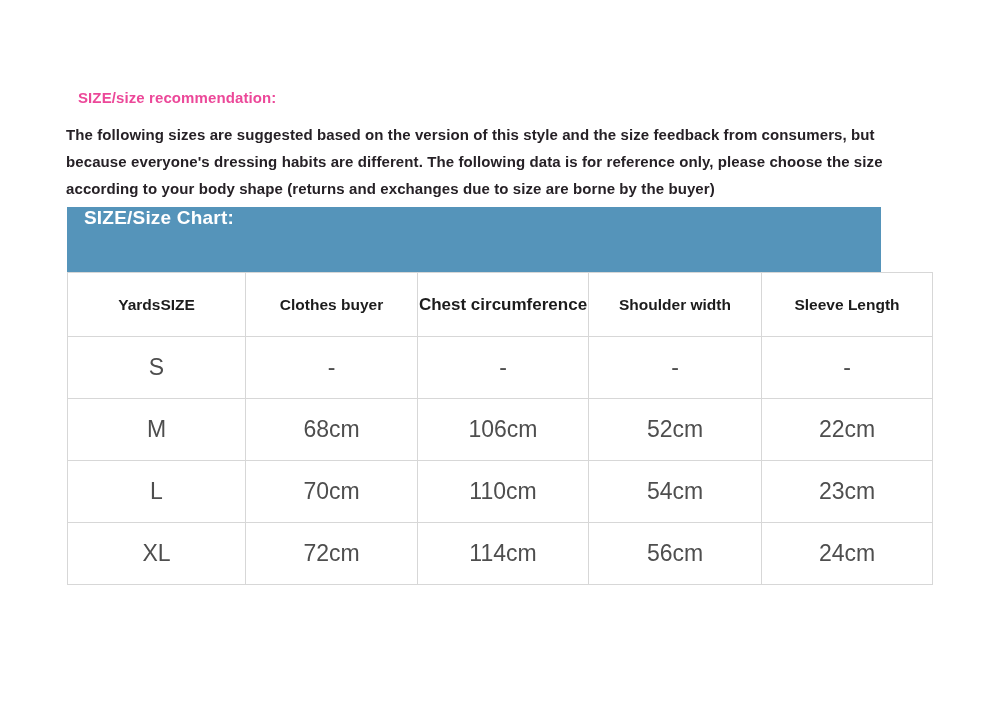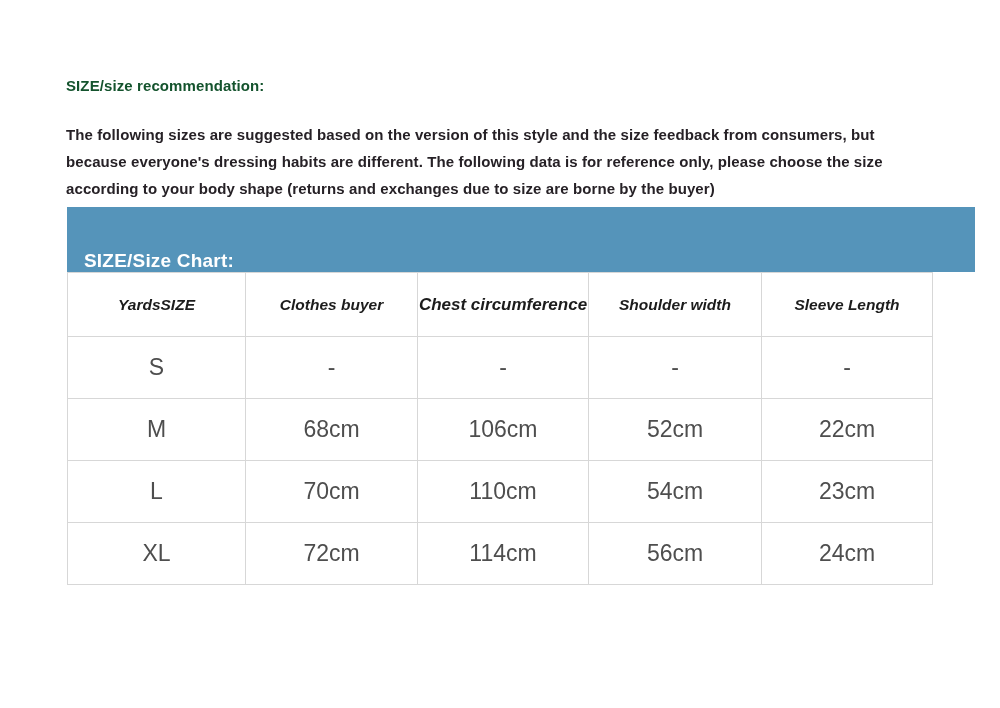--- a/index.html
+++ b/index.html
@@ -12,47 +12,47 @@
     position: relative;
     width: 1000px;
     height: 708px;
     background: #ffffff;
     overflow: hidden;
   }
   .rec-heading {
     position: absolute;
     left: 66px;
     top: 77px;
-    margin: 0;
+    margin: 12px;
     font-size: 15px;
     font-weight: bold;
-    color: #14532d;
+    color: #ec4899;
     letter-spacing: 0.1px;
   }
   .rec-text {
     position: absolute;
     left: 66px;
     top: 121px;
     width: 872px;
     margin: 0;
     font-size: 15px;
     font-weight: bold;
     color: #262126;
     line-height: 27px;
     letter-spacing: 0.1px;
   }
   .chart-bar {
     position: absolute;
     left: 67px;
     top: 207px;
-    width: 908px;
+    width: 814px;
     height: 65px;
     box-sizing: border-box;
     display: flex;
-    align-items: flex-end;
+    align-items: flex-start;
     padding-left: 17px;
     color: #ffffff;
     font-size: 19px;
     font-weight: bold;
     letter-spacing: 0.2px;
   }
   .size-table {
     position: absolute;
     left: 67px;
     top: 272px;
@@ -66,21 +66,20 @@
     text-align: center;
     vertical-align: middle;
     padding: 0;
     background: #ffffff;
   }
   .size-table thead th {
     height: 63px;
     font-size: 15.5px;
     font-weight: bold;
     color: #1c1c1c;
-    font-style: italic;
   }
   .size-table thead th.th-small {
     font-size: 17px;
   }
   .size-table tbody td {
     height: 61px;
     font-size: 23px;
     font-weight: 400;
     color: #4e4e4e;
   }

